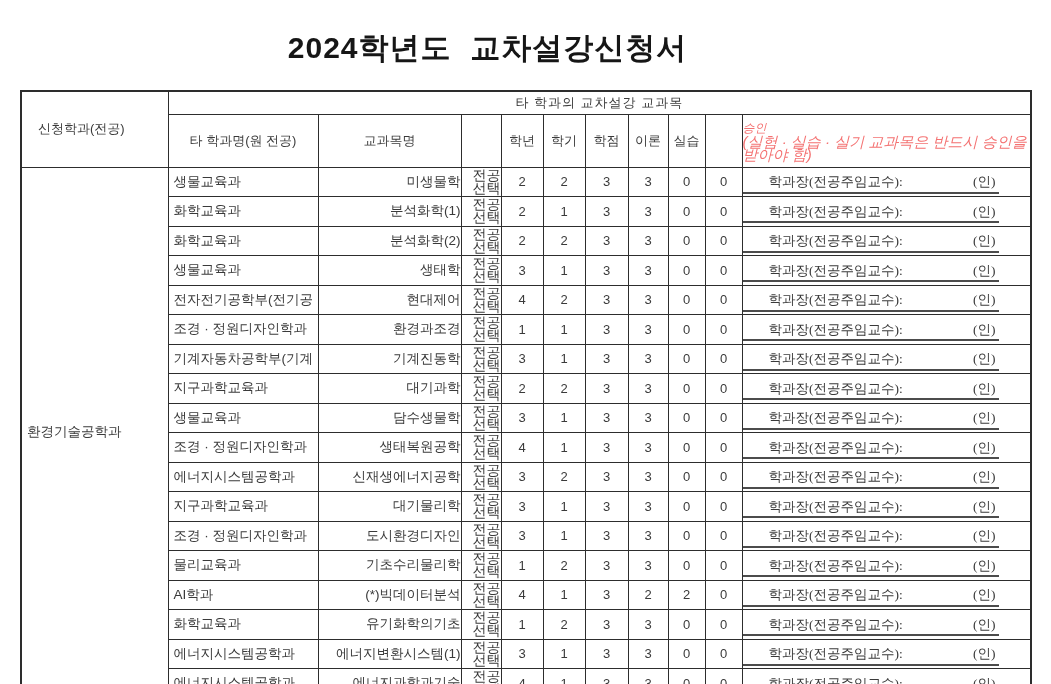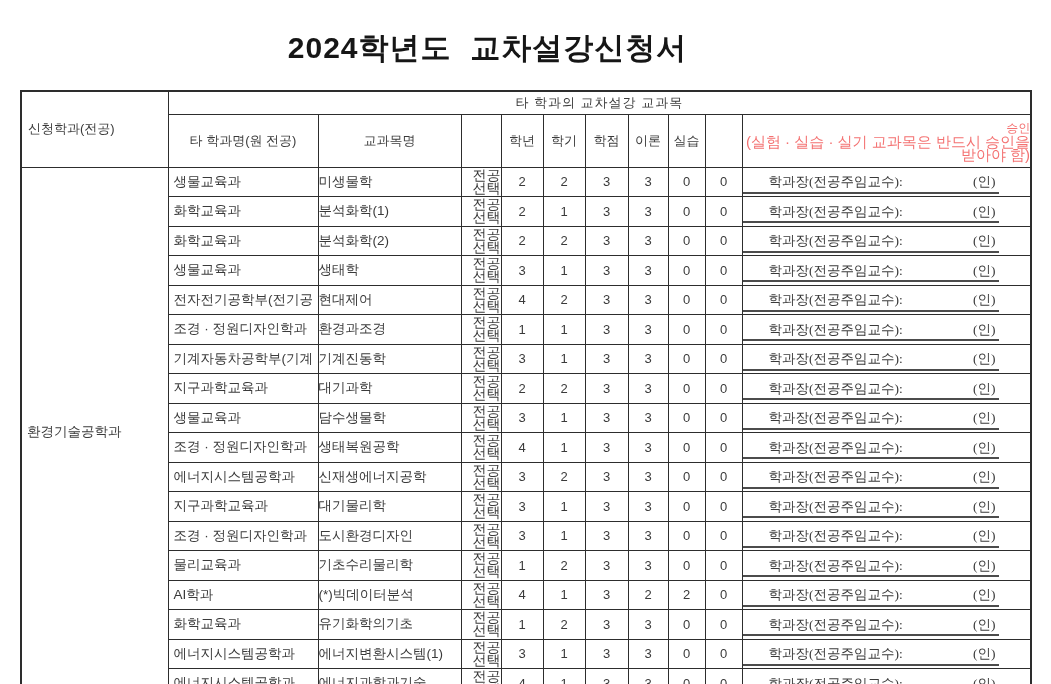--- a/index.html
+++ b/index.html
@@ -36,39 +36,39 @@
     font-weight: normal;
     overflow: hidden;
     white-space: nowrap;
   }
   thead tr.group-row { height: 23px; }
   thead tr.cols-row { height: 28px; }
   tbody tr { height: 29.5px; }
 
   .applicant-header {
     text-align: left;
-    padding-left: 6px;
+    padding-left: 16px;
     vertical-align: middle;
     margin-top: 32px;
   }
   .group-header { vertical-align: middle; letter-spacing: 1px; }
   .col-header { text-align: center; vertical-align: middle; }
   .two-line { white-space: pre-line; font-size: 12.5px; line-height: 13px; padding-left: 44px; }
-  .approval-header { vertical-align: middle; text-align: right; white-space: normal; }
+  .approval-header { vertical-align: middle; text-align: left; white-space: normal; font-style: italic; }
   .approval-title { color: var(--note-red, #f47272); font-size: 12px; line-height: 14px; }
   .approval-note  { color: var(--note-red, #f47272); font-size: 15px; line-height: 13px; }
 
   .applicant-cell {
     text-align: left;
     padding-left: 5px;
     vertical-align: middle;
     font-size: 13.5px;
   }
   .dept-cell { text-align: left; padding-left: 5px; vertical-align: middle; font-size: 13.5px; }
-  .course-cell { text-align: left; vertical-align: middle; font-size: 13.5px; }
+  .course-cell { text-align: right; vertical-align: middle; font-size: 13.5px; }
   .type-cell {
     text-align: right; vertical-align: middle;
     font-size: 14px; line-height: 13px;
     white-space: pre-line;
   }
   .num-cell { text-align: center; vertical-align: middle; font-size: 13px; }
 
   .approval-cell { vertical-align: middle; }
   .approval-line {
     width: 256px;

